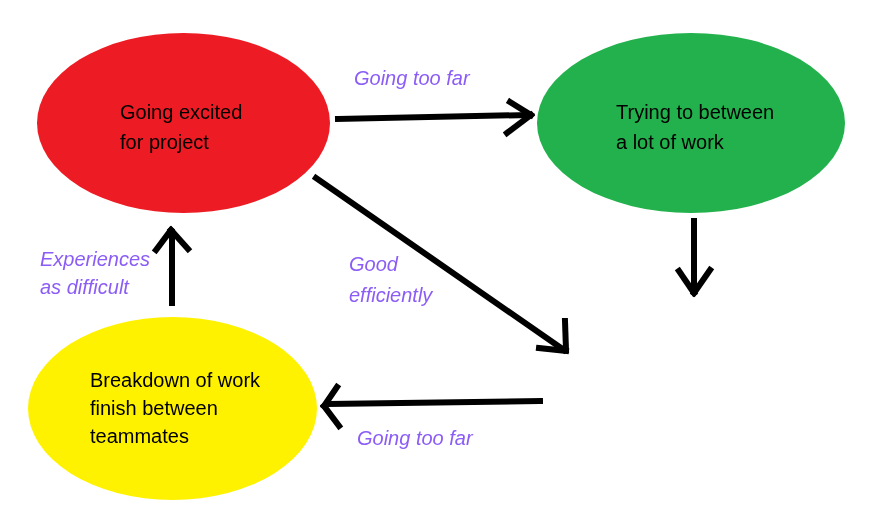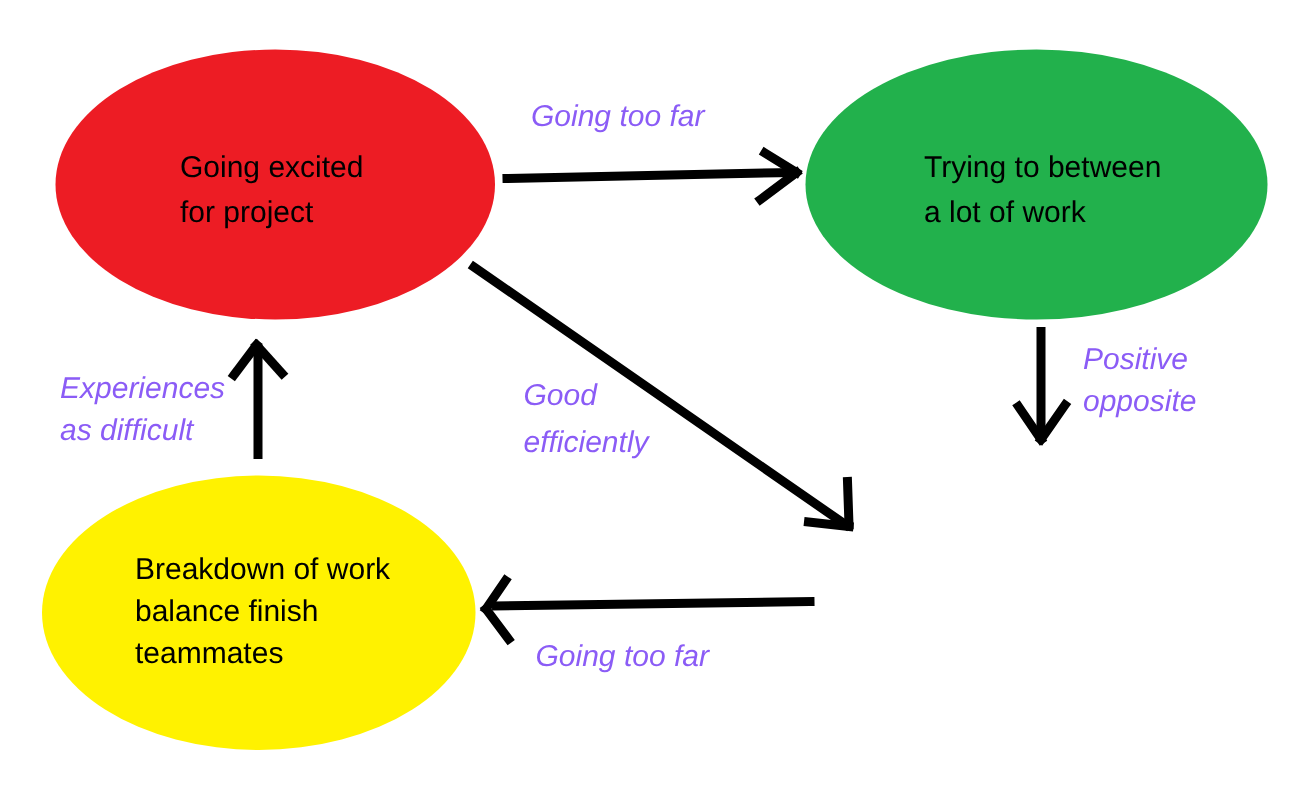--- a/index.html
+++ b/index.html
@@ -107,28 +107,26 @@
   </div>
 
   <div class="node" id="node-1" style="background-color: rgb(34, 177, 76);">
     <span class="node-label">Trying to between
 a lot of work</span>
   </div>
 
 
   <div class="node" id="node-3" style="background-color: rgb(255, 242, 0);">
     <span class="node-label">Breakdown of work
-balance finish
+finish between
 teammates</span>
   </div>
 
   <div class="edge-label" id="edge-label-0">Going too far</div>
 
-  <div class="edge-label" id="edge-label-1">Positive
-opposite</div>
 
   <div class="edge-label" id="edge-label-2">Good
 efficiently</div>
 
   <div class="edge-label" id="edge-label-3">Going too far</div>
 
   <div class="edge-label" id="edge-label-4">Experiences
 as difficult</div>
 
 </div>

